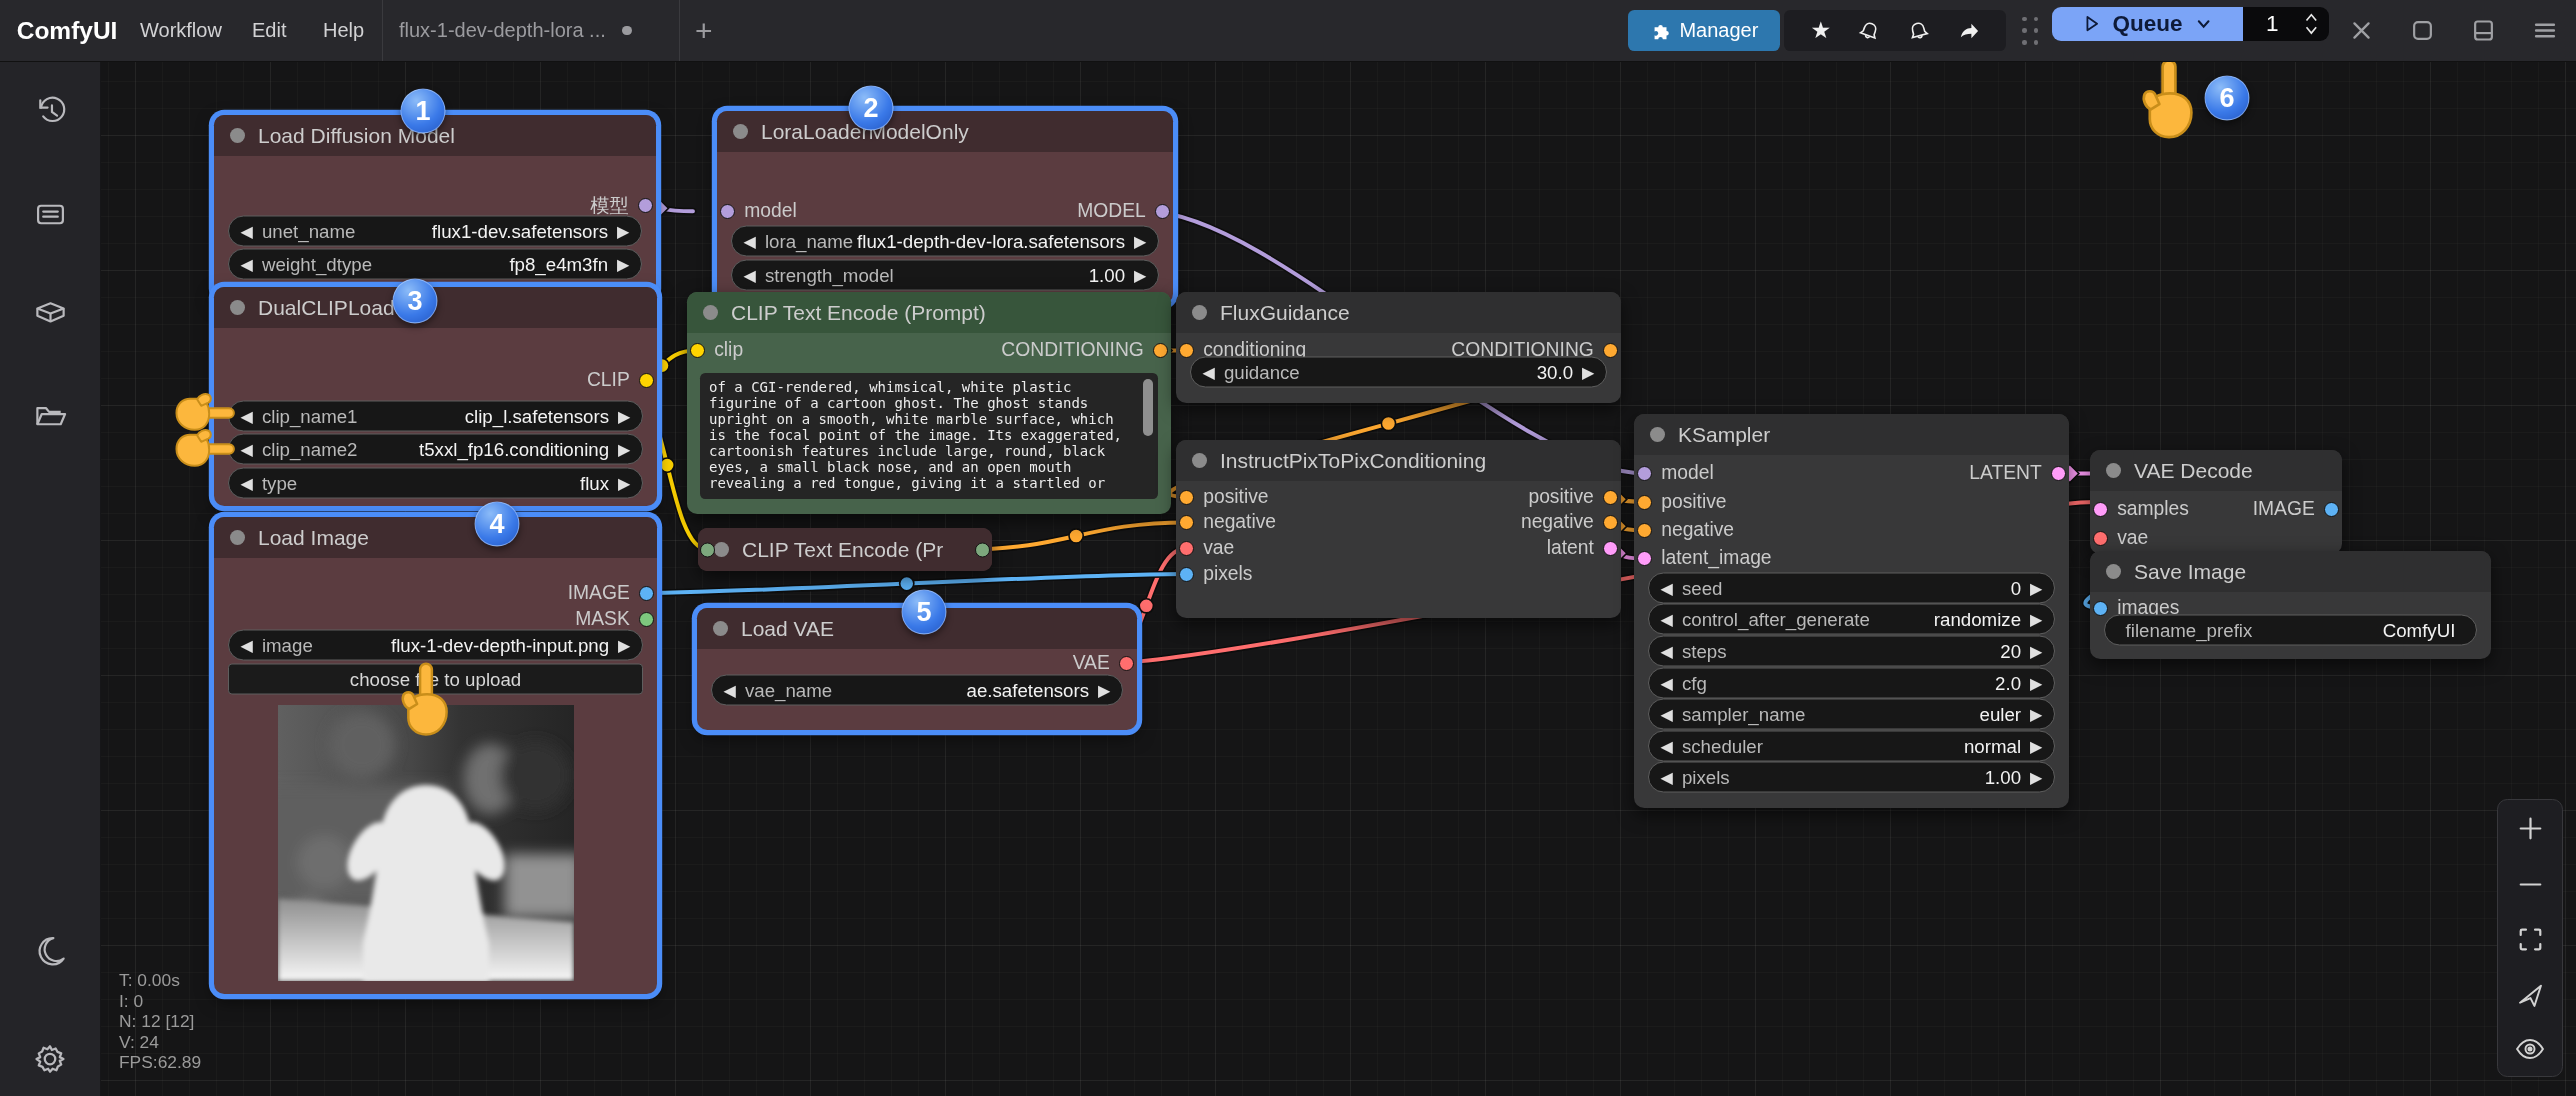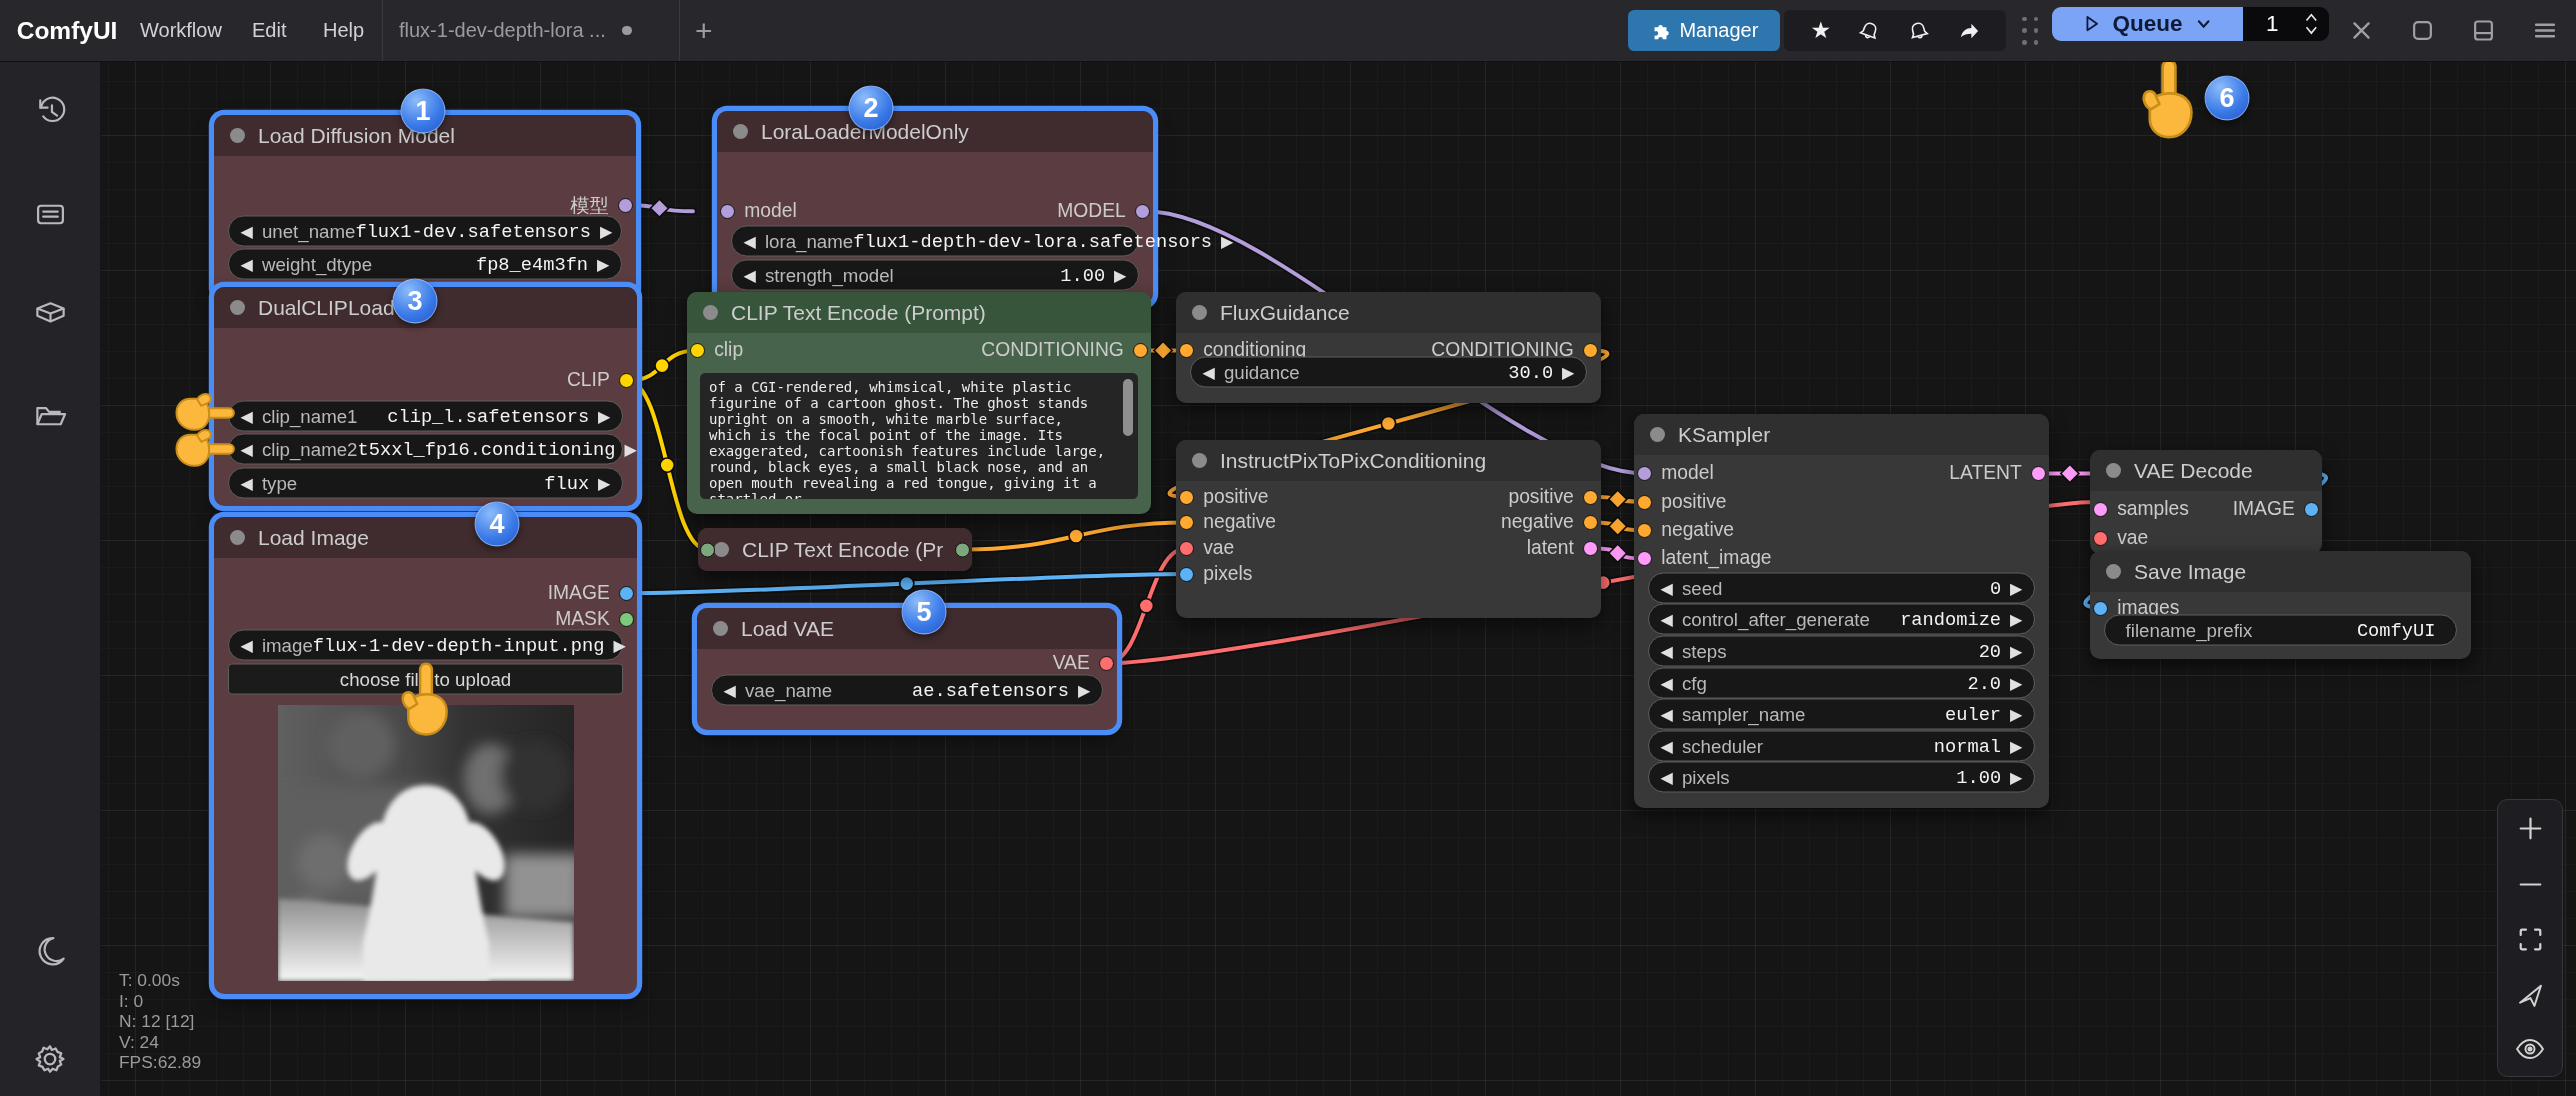--- a/index.html
+++ b/index.html
@@ -10,21 +10,21 @@
   #canvas{position:absolute;inset:0;background-color:#151516;
     background-image:
       linear-gradient(rgba(255,255,255,.045) 0.6px, transparent 0.6px),
       linear-gradient(90deg, rgba(255,255,255,.045) 0.6px, transparent 0.6px),
       linear-gradient(rgba(255,255,255,.022) 0.6px, transparent 0.6px),
       linear-gradient(90deg, rgba(255,255,255,.022) 0.6px, transparent 0.6px);
     background-size:135px 135px,135px 135px,27px 27px,27px 27px;}
   #wires{position:absolute;left:0;top:0;z-index:1;}
   #nodes{position:absolute;left:0;top:0;z-index:2;}
   
-  .node{position:absolute;border-radius:10.3px;box-shadow:0 6.4px 16.7px rgba(0,0,0,.55);}
+  .node{position:absolute;border-radius:10.3px;box-shadow:0 6.4px 16.7px rgba(0,0,0,.55);padding-left:20px;}
   .node.selected{box-shadow:0 0 0 5.2px #4B8DF8,0 6.4px 16.7px rgba(0,0,0,.55);}
   .t-red{background:#5b3c40;} .t-red .hdr{background:#402c2f;}
   .t-green{background:#47634b;text-decoration:underline;} .t-green .hdr{background:#37553b;}
   .t-gray{background:#383839;} .t-gray .hdr{background:#2f2f30;}
   .hdr{position:absolute;left:0;top:0;right:0;height:41px;border-radius:10.3px 10.3px 0 0;
        display:flex;align-items:center;gap:13px;padding:0 15.5px;box-sizing:border-box;}
   .node.collapsed{height:43px!important;}
   .node.collapsed .hdr{height:43px;border-radius:9px;background:#402c2f;}
   .cdot{width:15.5px;height:15.5px;border-radius:50%;background:#8b8b8b;flex:0 0 auto;}
   .ttl{font-size:21px;color:#cdcdcd;white-space:nowrap;overflow:hidden;}
@@ -34,21 +34,21 @@
   .sdot{width:15px;height:15px;border-radius:50%;box-sizing:border-box;
         border:1.9px solid #141414;flex:0 0 auto;}
   .edot{position:absolute;width:15px;height:15px;border-radius:50%;box-sizing:border-box;
         border:1.9px solid #141414;top:50%;transform:translateY(-50%);}
   .widget{position:absolute;left:14px;right:14px;height:31px;transform:translateY(-50%);
         background:#171717;border:1.3px solid #5e5e5e;border-radius:16.7px;
         display:flex;align-items:center;padding:0 11.6px;box-sizing:border-box;
         font-size:18.7px;color:#b9b9b9;}
   .widget .arr{color:#e0e0e0;font-size:16px;line-height:1;}
   .widget .lbl{margin-left:9px;white-space:nowrap;}
-  .widget .val{margin-left:auto;margin-right:9px;color:#f3f3f3;white-space:nowrap;font-family:Liberation Mono, monospace;}
+  .widget .val{margin-left:auto;margin-right:9px;color:#f3f3f3;white-space:nowrap;}
   .widget.btn{justify-content:center;border-radius:3.9px;color:#d8d8d8;background:#1b1b1b;}
   .ta{position:absolute;left:13px;right:13px;background:#252525;border-radius:5.2px;
       color:#ececec;font-family:"DejaVu Sans Mono",monospace;font-size:14px;
       line-height:16px;padding:6.4px 30px 6.4px 9px;box-sizing:border-box;overflow:hidden;}
   .ta .thumb{position:absolute;right:5.2px;top:6.4px;width:9.7px;height:57px;
       background:#8f8f8f;border-radius:5.2px;}
   .preview{position:absolute;overflow:hidden;background:#333;}
   .preview svg{display:block;width:100%;height:100%;}
   
   .badge{position:absolute;width:43px;height:43px;border-radius:50%;z-index:6;

